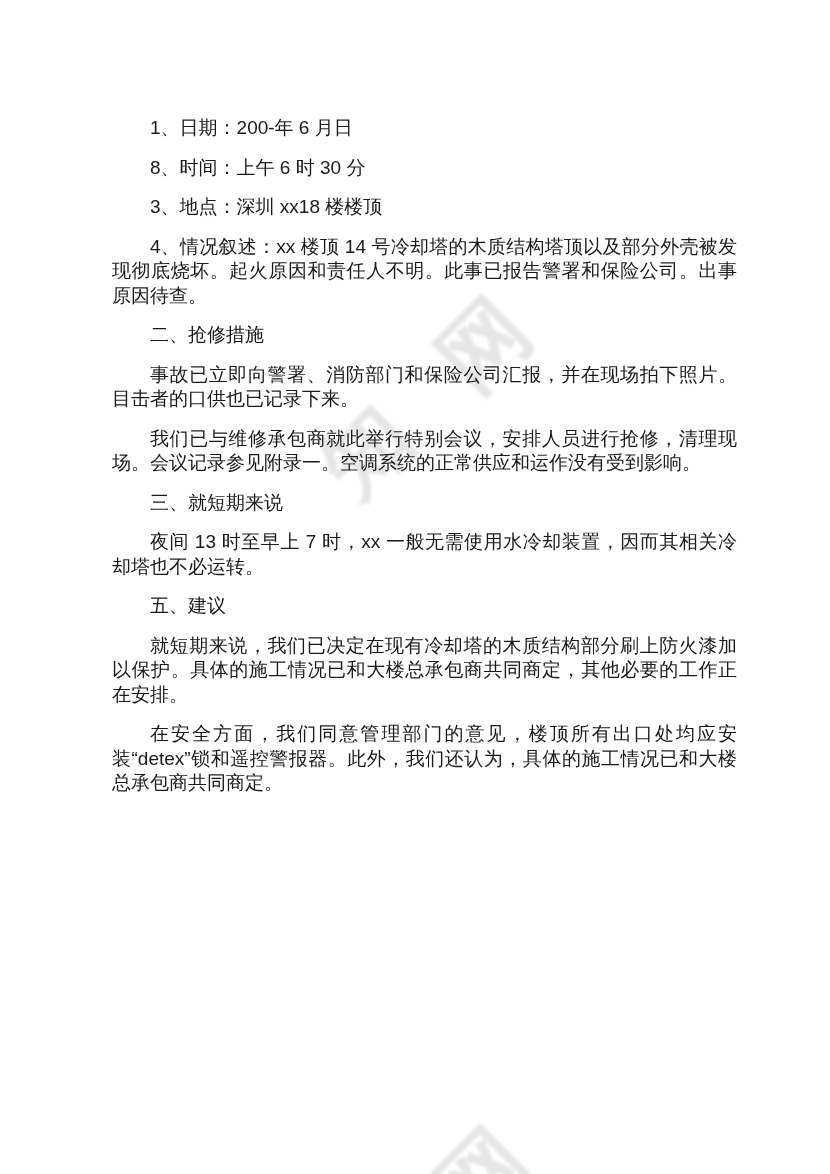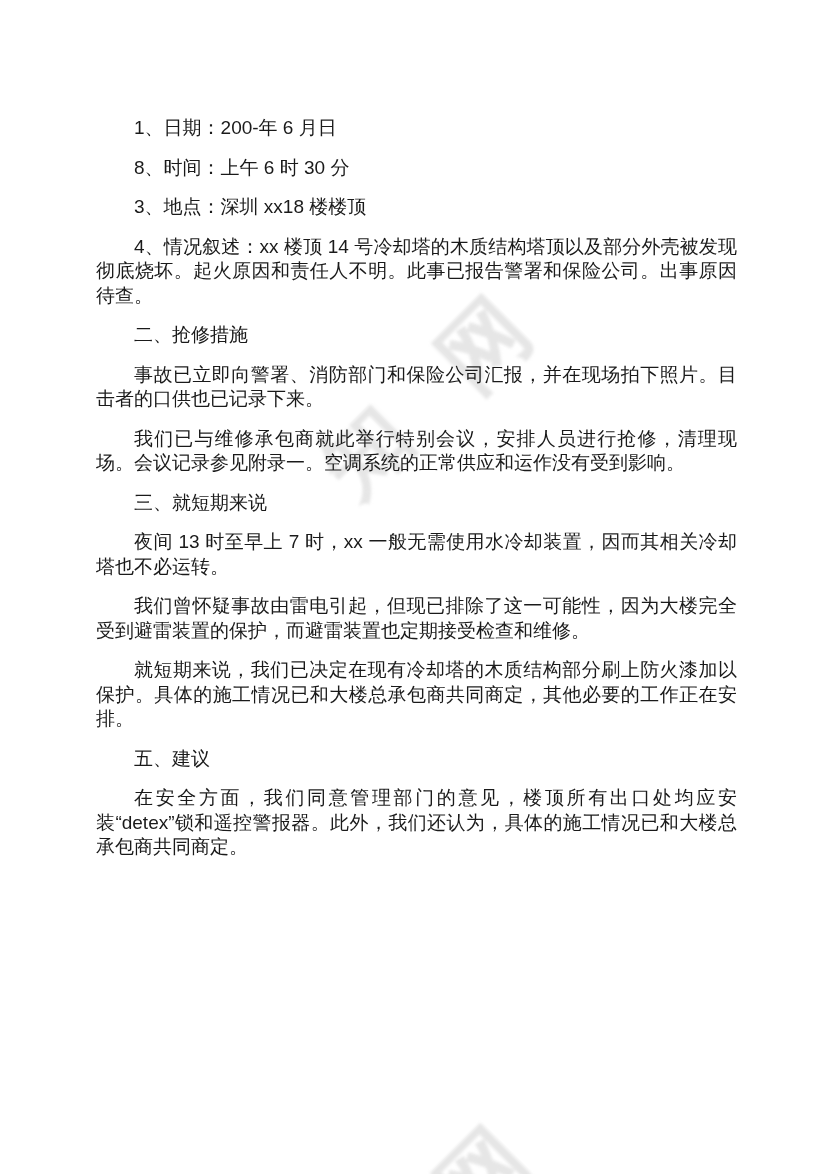--- a/index.html
+++ b/index.html
@@ -35,21 +35,21 @@
     left: 96px;
     top: 116px;
     width: 641px;
     z-index: 1;
     color: #1a1a1a;
     font-size: 19px;
     line-height: 24.5px;
     text-align: justify;
   }
   .content p {
-    margin: 0 0 15px 0;
+    margin: 0 0 15px 16px;
     text-indent: 2em;
   }
 </style>
 </head>
 <body>
 
 <div class="page">
   <div>
     <span class="wm wm-a" style="color: rgb(230, 230, 230);">知</span>
     <span class="wm wm-b" style="color: rgb(230, 230, 230);">网</span>
@@ -58,18 +58,17 @@
   <div class="content" id="doc-body" style="color: rgb(26, 26, 26);">
       <p>1、日期：200-年 6 月日</p>
       <p>8、时间：上午 6 时 30 分</p>
       <p>3、地点：深圳 xx18 楼楼顶</p>
       <p>4、情况叙述：xx 楼顶 14 号冷却塔的木质结构塔顶以及部分外壳被发现彻底烧坏。起火原因和责任人不明。此事已报告警署和保险公司。出事原因待查。</p>
       <p>二、抢修措施</p>
       <p>事故已立即向警署、消防部门和保险公司汇报，并在现场拍下照片。目击者的口供也已记录下来。</p>
       <p>我们已与维修承包商就此举行特别会议，安排人员进行抢修，清理现场。会议记录参见附录一。空调系统的正常供应和运作没有受到影响。</p>
       <p>三、就短期来说</p>
       <p>夜间 13 时至早上 7 时，xx 一般无需使用水冷却装置，因而其相关冷却塔也不必运转。</p>
-      <p>我们曾怀疑事故由雷电引起，但现已排除了这一可能性，因为大楼完全受到避雷装置的保护，而避雷装置也定期接受检查和维修。</p>
+      <p>五、建议</p>
       <p>就短期来说，我们已决定在现有冷却塔的木质结构部分刷上防火漆加以保护。具体的施工情况已和大楼总承包商共同商定，其他必要的工作正在安排。</p>
-      <p>五、建议</p>
       <p>在安全方面，我们同意管理部门的意见，楼顶所有出口处均应安装“detex”锁和遥控警报器。此外，我们还认为，具体的施工情况已和大楼总承包商共同商定。</p>
     </div>
 </div>
 
 </body></html>

